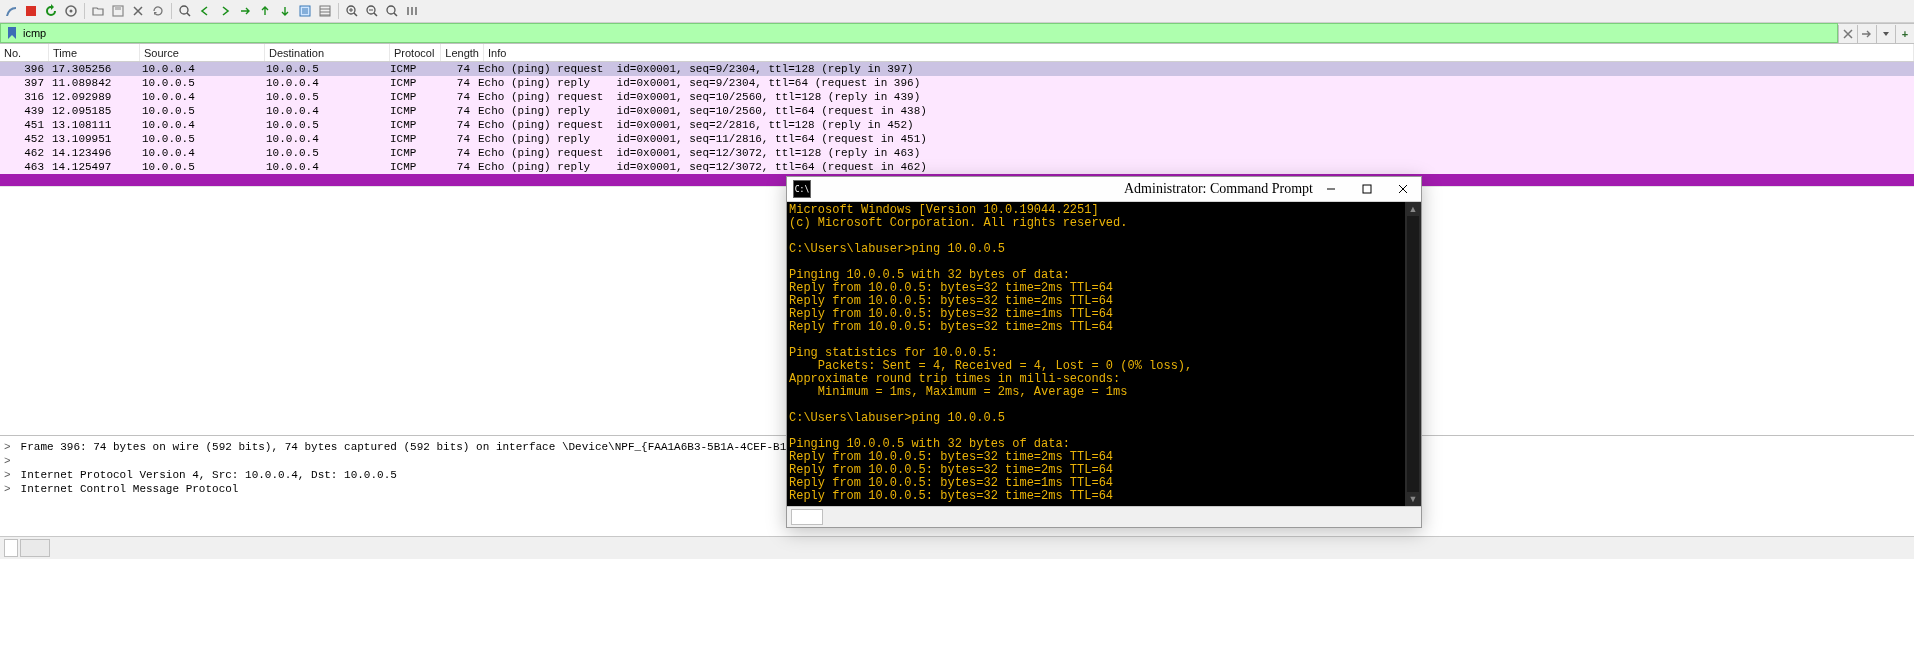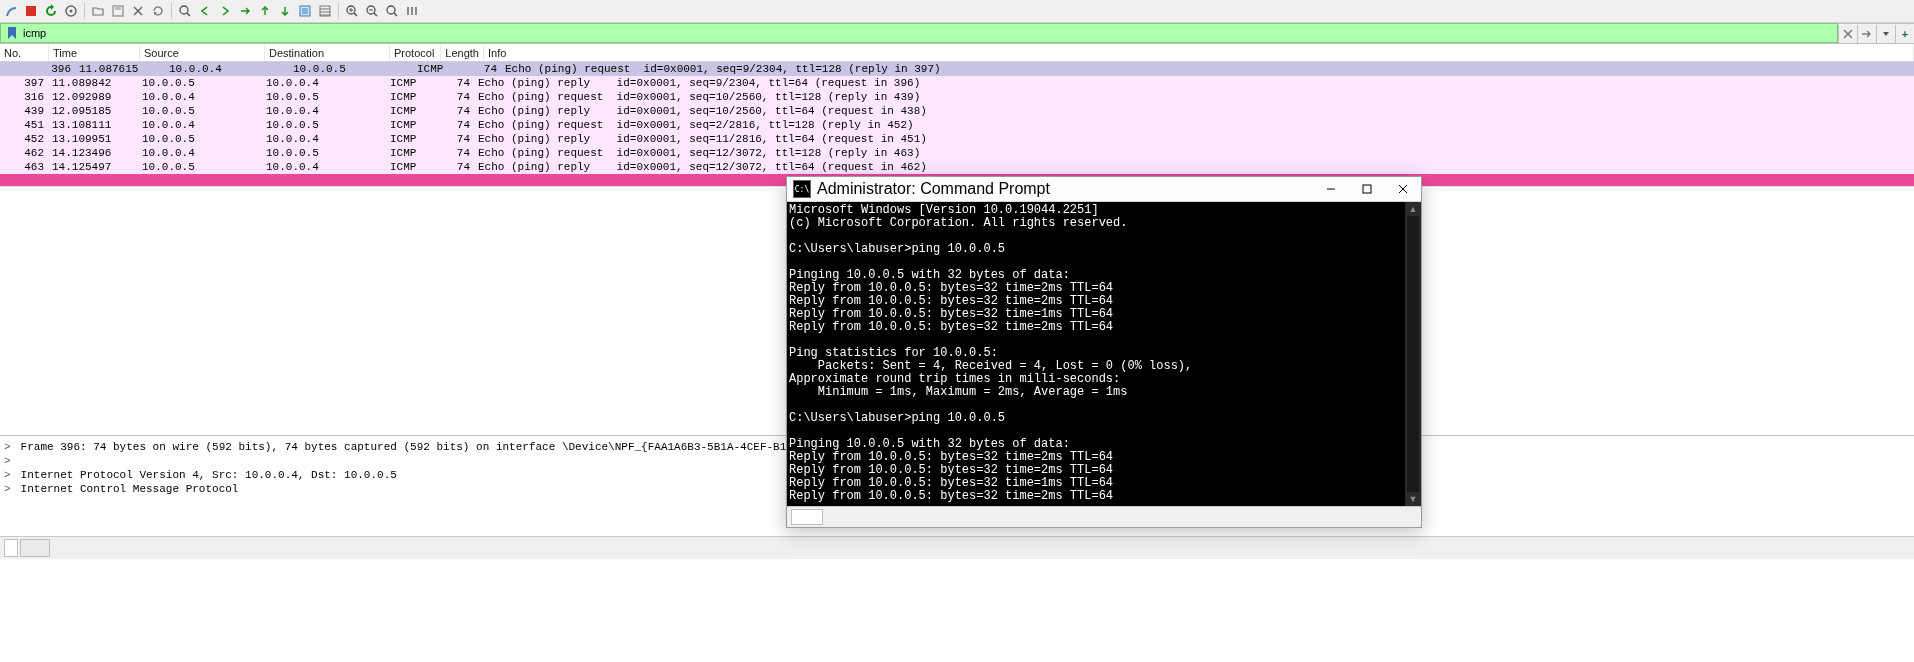--- a/index.html
+++ b/index.html
@@ -71,21 +71,21 @@
     background: #f0f0f0;
     border-top: 1px solid #c0c0c0;
   }
   .filter-ctrl-btn {
     width: 18px; height: 18px;
     display:flex;align-items:center;justify-content:center;
     border-left:1px solid #c0c0c0;
   }
   
   .packet-list {
-    background: #ec4899;
+    background: #a21caf;
     position: relative;
   }
   .plist-header {
     display: flex;
     height: 17px;
     background: #ffffff;
     border-bottom: 1px solid #d0d0d0;
     font-size: 11px;
     color: #202020;
   }
@@ -107,21 +107,20 @@
     display: flex;
     height: 14px;
     font-family: Consolas, "Courier New", monospace;
     font-size: 11px;
     line-height: 14px;
     background: #fde7ff;
     white-space: pre;
   }
   .prow.selected {
     background: #cbc3e3;
-    padding-left: 27px;
   }
   .prow > div {
     overflow: hidden;
   }
   .prow .c-no   { width: 44px; text-align: right; padding-right: 4px;}
   .prow .c-time { width: 86px; padding-left: 4px;}
   .prow .c-src  { width: 120px; padding-left: 4px;}
   .prow .c-dst  { width: 120px; padding-left: 4px;}
   .prow .c-proto{ width: 46px; padding-left: 4px;}
   .prow .c-len  { width: 34px; text-align: right; padding-right:4px;}
@@ -195,34 +194,35 @@
     background: #fefefe;
     display:flex;
     align-items:center;
     border-bottom:1px solid #d4d4d4;
   }
   .cmd-sysicon {
     width:16px;height:16px;background:#000;border:1px solid #666;margin:0 6px;color:#fff;font-size:8px;display:flex;align-items:center;justify-content:center;font-family:Consolas,monospace;
   }
   .cmd-title {
     flex:1;
-    font-size:16px;
-    font-family:Liberation Sans, sans-serif;
+    font-size:14px;
+    font-family:Liberation Serif, serif;
+    text-align:right;
   }
   .cmd-winbtn {
     width:36px;height:24px;display:flex;align-items:center;justify-content:center;
   }
   .cmd-body {
     flex:1;
     display:flex;
     background:#000;
   }
   .cmd-text {
     flex:1;
-    color:#ffffff;
+    color:#eab308;
     font-family: Consolas, "Courier New", monospace;
     font-size: 12px;
     line-height: 13px;
     white-space: pre;
     padding: 2px 0 0 2px;
     overflow:hidden;
   }
   .cmd-scroll {
     width:16px;
     background:#2b2b2b;
@@ -403,21 +403,21 @@
       <div class="col-no">No.</div>
       <div class="col-time">Time</div>
       <div class="col-src">Source</div>
       <div class="col-dst">Destination</div>
       <div class="col-proto">Protocol</div>
       <div class="col-len">Length</div>
       <div class="col-info">Info</div>
     </div>
     <div class="list-area">
       <div class="plist-body" id="plist-body">
-          <div class="prow selected"><div class="c-no">396</div><div class="c-time">11.087615</div><div class="c-src">10.0.0.4</div><div class="c-dst">10.0.0.5</div><div class="c-proto">ICMP</div><div class="c-len">74</div><div class="c-info">Echo (ping) request  id=0x0001, seq=9/2304, ttl=128 (reply in 397)</div></div>
+          <div class="prow selected"><div class="c-no">396</div><div class="c-time">17.305256</div><div class="c-src">10.0.0.4</div><div class="c-dst">10.0.0.5</div><div class="c-proto">ICMP</div><div class="c-len">74</div><div class="c-info">Echo (ping) request  id=0x0001, seq=9/2304, ttl=128 (reply in 397)</div></div>
           <div class="prow"><div class="c-no">397</div><div class="c-time">11.089842</div><div class="c-src">10.0.0.5</div><div class="c-dst">10.0.0.4</div><div class="c-proto">ICMP</div><div class="c-len">74</div><div class="c-info">Echo (ping) reply    id=0x0001, seq=9/2304, ttl=64 (request in 396)</div></div>
           <div class="prow"><div class="c-no">316</div><div class="c-time">12.092989</div><div class="c-src">10.0.0.4</div><div class="c-dst">10.0.0.5</div><div class="c-proto">ICMP</div><div class="c-len">74</div><div class="c-info">Echo (ping) request  id=0x0001, seq=10/2560, ttl=128 (reply in 439)</div></div>
           <div class="prow"><div class="c-no">439</div><div class="c-time">12.095185</div><div class="c-src">10.0.0.5</div><div class="c-dst">10.0.0.4</div><div class="c-proto">ICMP</div><div class="c-len">74</div><div class="c-info">Echo (ping) reply    id=0x0001, seq=10/2560, ttl=64 (request in 438)</div></div>
           <div class="prow"><div class="c-no">451</div><div class="c-time">13.108111</div><div class="c-src">10.0.0.4</div><div class="c-dst">10.0.0.5</div><div class="c-proto">ICMP</div><div class="c-len">74</div><div class="c-info">Echo (ping) request  id=0x0001, seq=2/2816, ttl=128 (reply in 452)</div></div>
           <div class="prow"><div class="c-no">452</div><div class="c-time">13.109951</div><div class="c-src">10.0.0.5</div><div class="c-dst">10.0.0.4</div><div class="c-proto">ICMP</div><div class="c-len">74</div><div class="c-info">Echo (ping) reply    id=0x0001, seq=11/2816, ttl=64 (request in 451)</div></div>
           <div class="prow"><div class="c-no">462</div><div class="c-time">14.123496</div><div class="c-src">10.0.0.4</div><div class="c-dst">10.0.0.5</div><div class="c-proto">ICMP</div><div class="c-len">74</div><div class="c-info">Echo (ping) request  id=0x0001, seq=12/3072, ttl=128 (reply in 463)</div></div>
           <div class="prow"><div class="c-no">463</div><div class="c-time">14.125497</div><div class="c-src">10.0.0.5</div><div class="c-dst">10.0.0.4</div><div class="c-proto">ICMP</div><div class="c-len">74</div><div class="c-info">Echo (ping) reply    id=0x0001, seq=12/3072, ttl=64 (request in 462)</div></div>
         </div>
     </div>
   </div>

